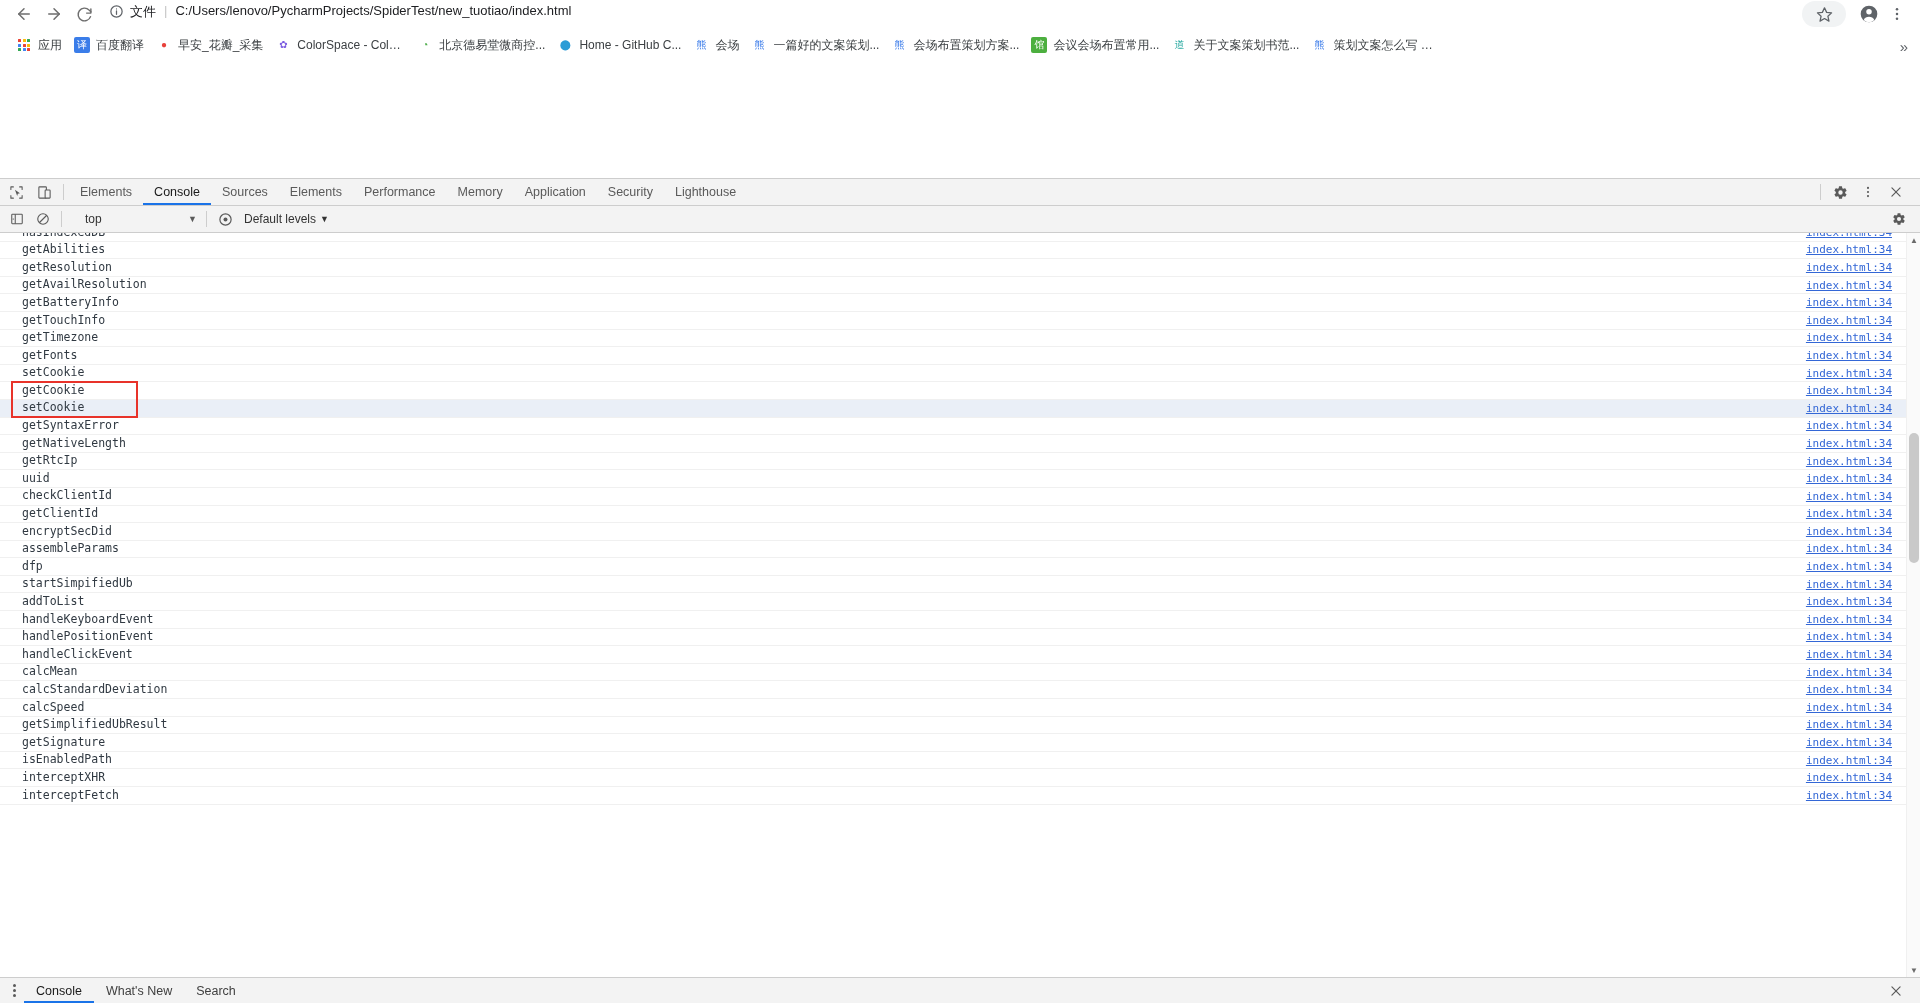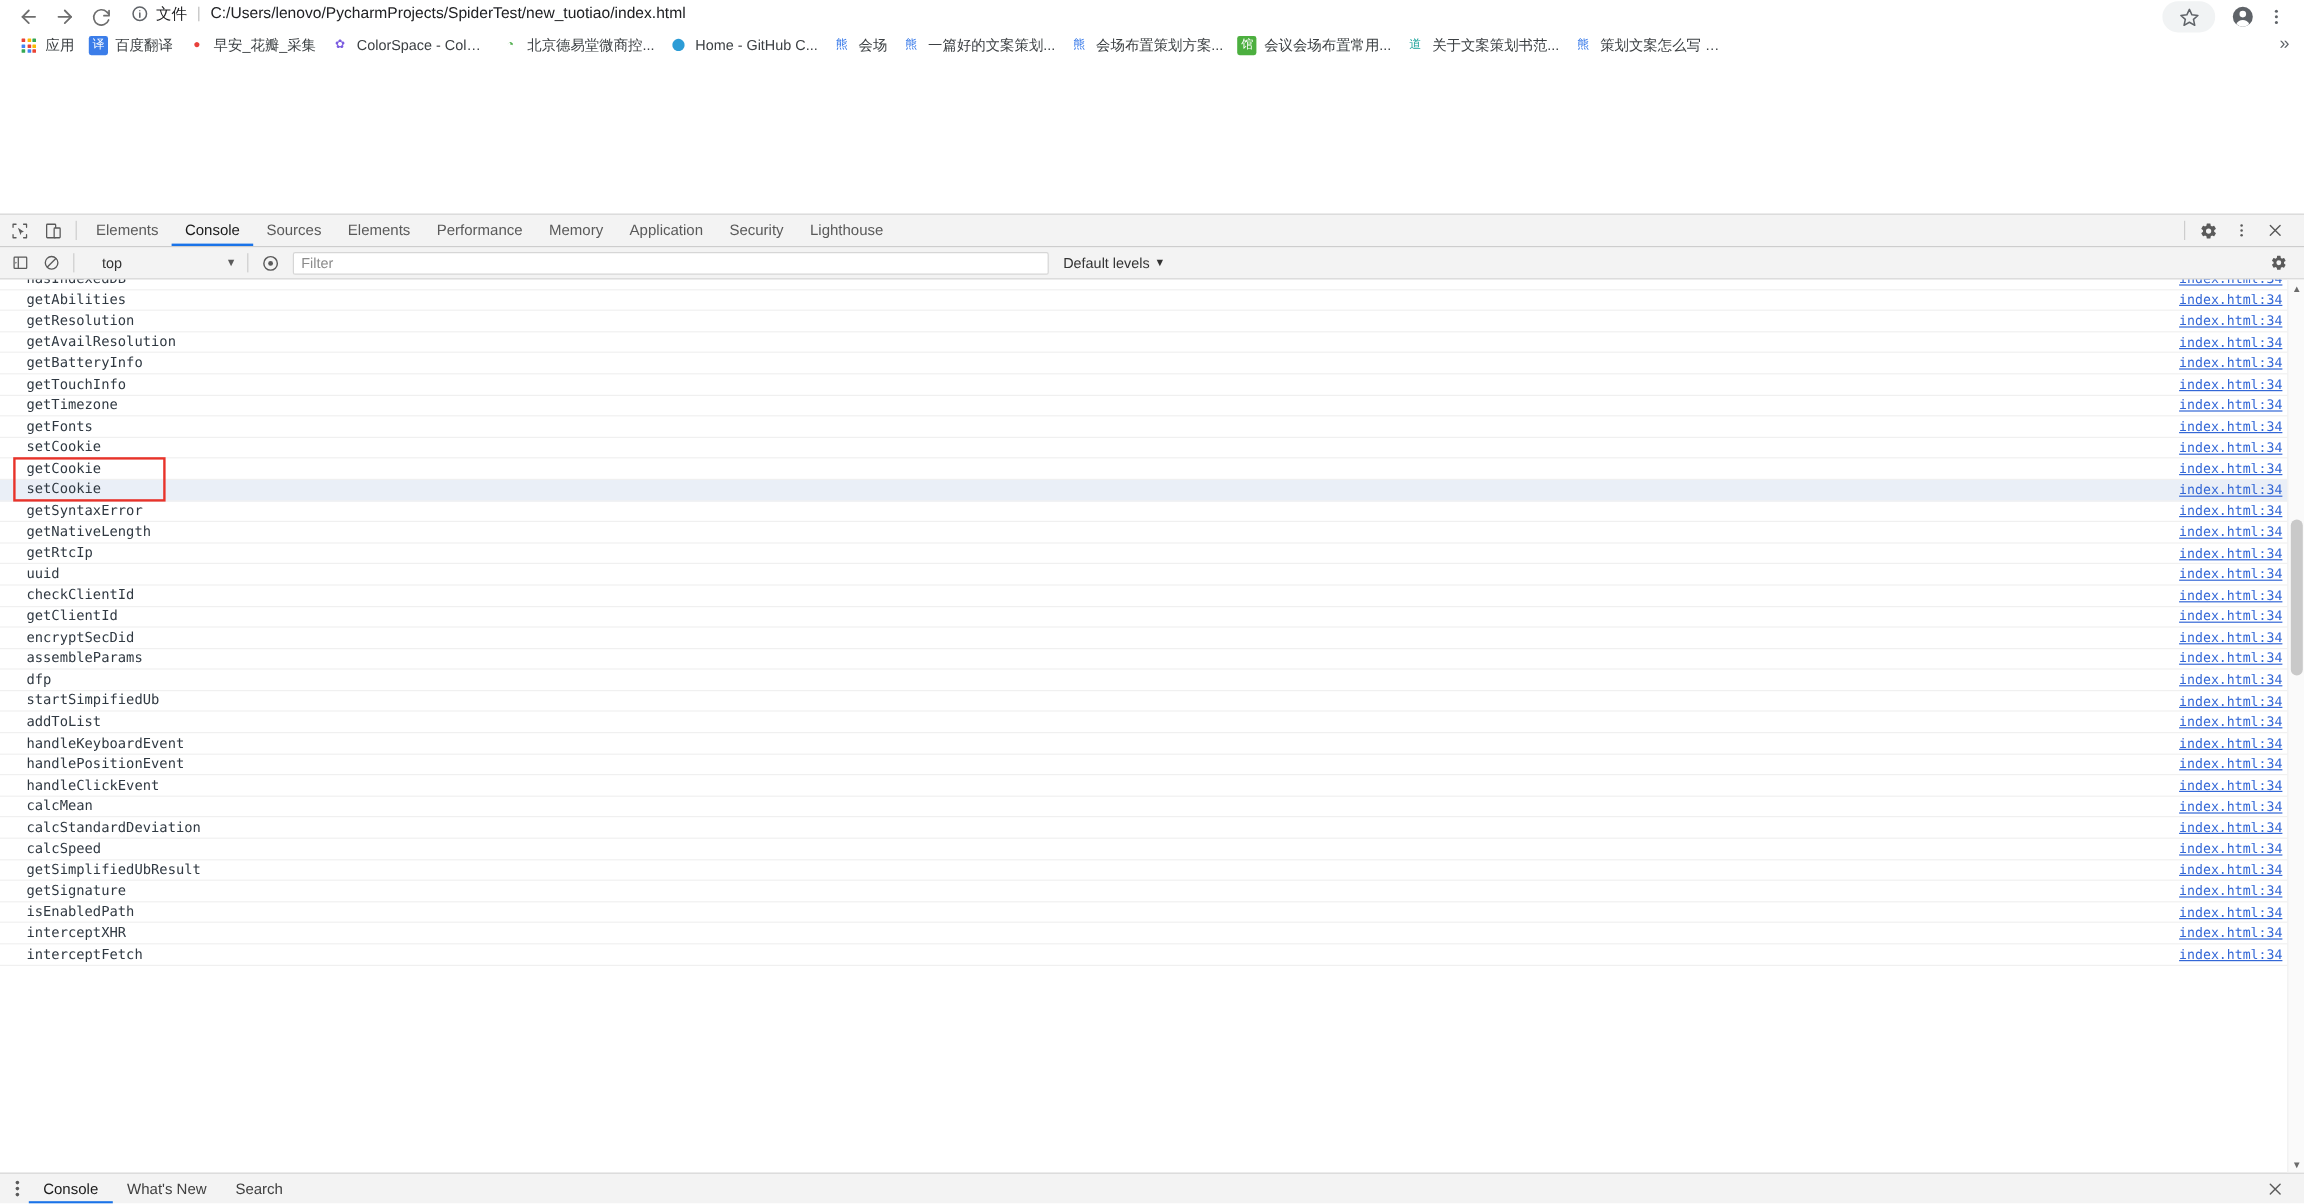--- a/index.html
+++ b/index.html
@@ -80,21 +80,21 @@
   .icon-btn {
     width: 26px; height: 26px;
     display: flex; align-items: center; justify-content: center;
     color: #5f6368;
   }
 
   
   .bookmarks-row {
     height: 27px;
     display: flex;
-    align-items: flex-start;
+    align-items: flex-end;
     padding: 0 8px 0 10px;
     box-sizing: border-box;
     overflow: hidden;
     white-space: nowrap;
   }
   .bm {
     display: flex;
     align-items: center;
     height: 20px;
     padding: 0 6px;
@@ -283,21 +283,21 @@
     padding-left: 22px;
     box-sizing: border-box;
   }
   .cmsg.sel { background: #eaeff7; }
   .cmsg .text {
     white-space: pre;
     line-height: 1;
   }
   .cmsg .srclink {
     position: absolute;
-    right: 18px;
+    right: 28px;
     font-family: "DejaVu Sans Mono", monospace;
     font-size: 11px;
     color: #3367d6;
     text-decoration: underline;
     white-space: nowrap;
   }
   .cmsg.sel .srclink { color: #3367d6; }
 
   
   .clip-top { margin-top: -9px; }
@@ -568,21 +568,20 @@
       <span>top</span>
       <span class="caret">▼</span>
     </div>
     <div class="dt-vsep"></div>
     <div class="fb-icon">
       <svg width="15" height="15" viewBox="0 0 24 24" fill="none" stroke="currentColor" stroke-width="1.9">
           <circle cx="12" cy="12" r="9"></circle>
           <circle cx="12" cy="12" r="3.2" fill="currentColor" stroke="none"></circle>
         </svg>
     </div>
-    <input class="filter-input" type="text" value="" placeholder="Filter" style="">
     <div class="levels">
       <span>Default levels</span>
       <span class="caret">▼</span>
     </div>
     <div class="fb-right">
       <div class="fb-icon">
         <svg width="14" height="14" viewBox="0 0 24 24" fill="currentColor">
             <path d="M19.4 13a7.6 7.6 0 0 0 .05-1 7.6 7.6 0 0 0-.06-1l2.1-1.6a.5.5 0 0 0 .12-.64l-2-3.45a.5.5 0 0 0-.6-.22l-2.48 1a7.3 7.3 0 0 0-1.7-1l-.38-2.63A.5.5 0 0 0 14 2h-4a.5.5 0 0 0-.5.42L9.14 5.05a7.6 7.6 0 0 0-1.71 1l-2.47-1a.5.5 0 0 0-.6.22l-2 3.45a.5.5 0 0 0 .11.64L4.58 11a7.7 7.7 0 0 0 0 2l-2.1 1.6a.5.5 0 0 0-.12.64l2 3.45a.5.5 0 0 0 .6.22l2.48-1a7.3 7.3 0 0 0 1.7 1l.38 2.63A.5.5 0 0 0 10 22h4a.5.5 0 0 0 .5-.42l.38-2.63a7.6 7.6 0 0 0 1.7-1l2.48 1a.5.5 0 0 0 .6-.22l2-3.45a.5.5 0 0 0-.12-.64zM12 15.5A3.5 3.5 0 1 1 15.5 12 3.5 3.5 0 0 1 12 15.5z"></path>
           </svg>
       </div>

